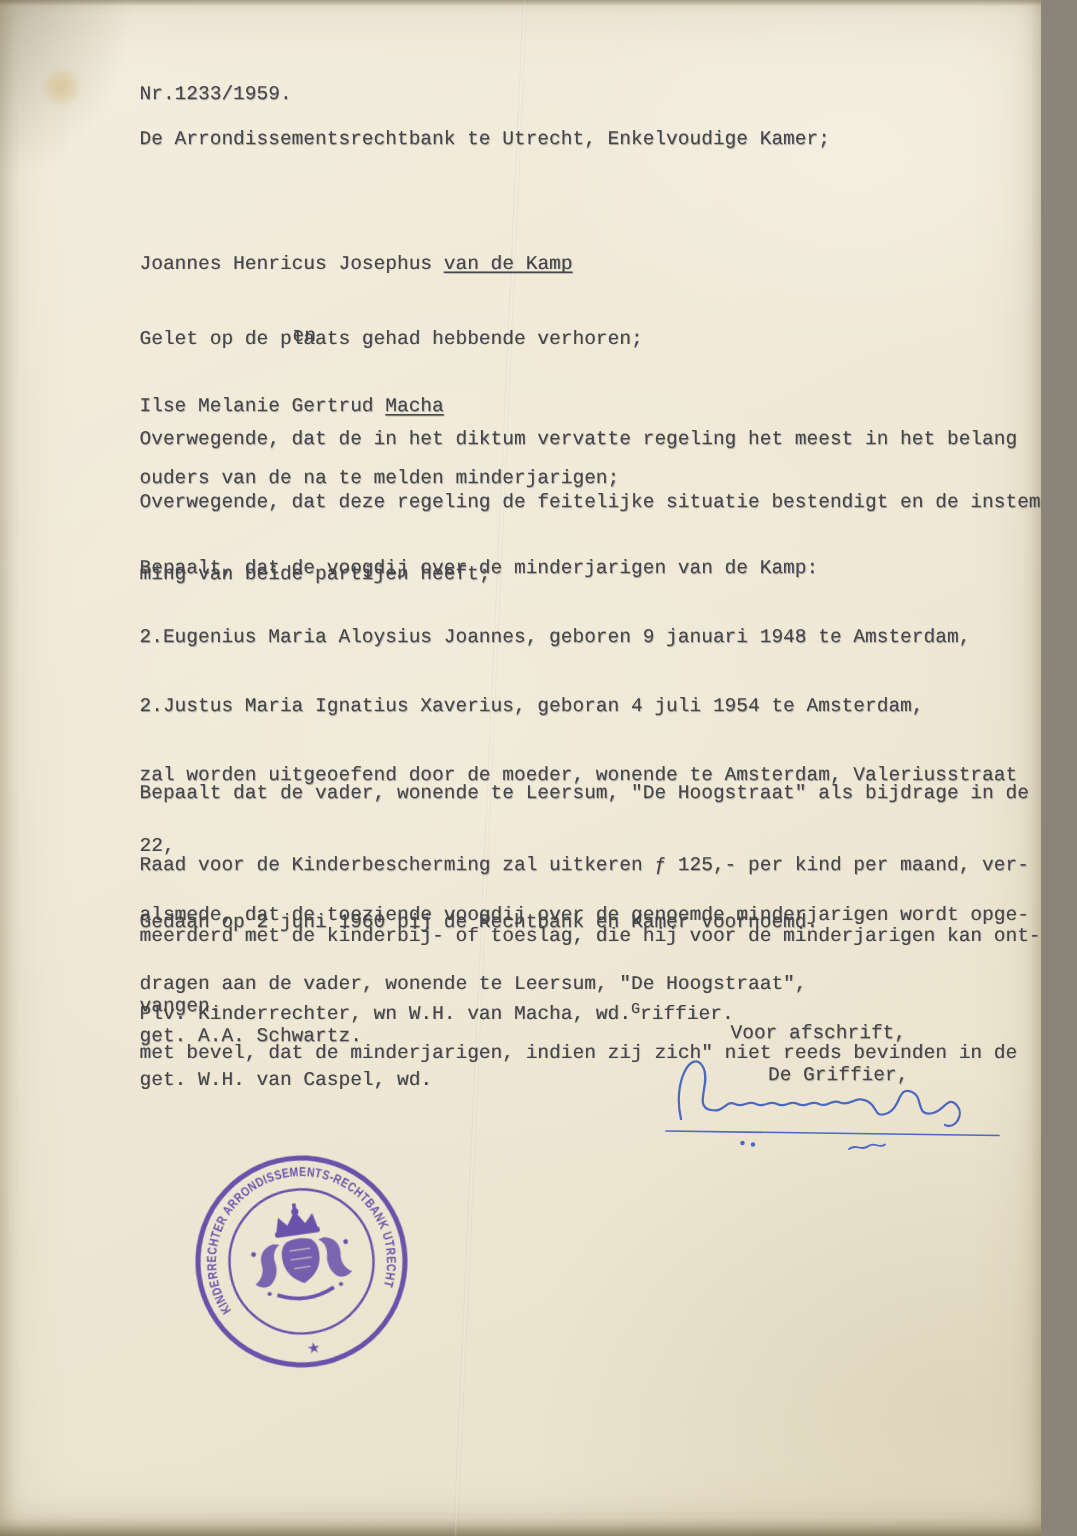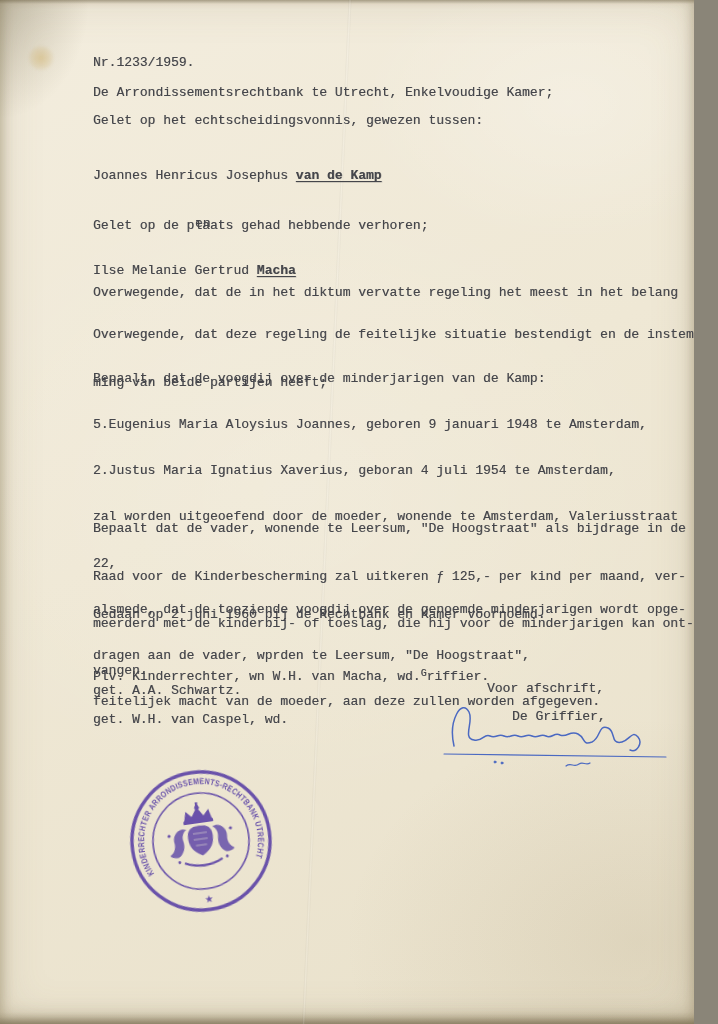--- a/index.html
+++ b/index.html
@@ -32,66 +32,66 @@
     background:linear-gradient(to right,rgba(0,0,0,0.045),rgba(255,255,255,0.14),rgba(0,0,0,0.035));
     transform:rotate(2.6deg);transform-origin:top left;}
   .t{
     position:absolute;left:93px;
     font-size:13px;line-height:15.7px;
     color:#45464b;
     white-space:pre;
     text-shadow:0.4px 0.4px 0.6px rgba(55,55,62,0.45);
   }
   .line{white-space:pre;}
-  .uname{text-decoration:underline;text-underline-offset:2px;font-weight:bold;}
+  .uname{text-decoration:underline;text-underline-offset:2px;font-weight:normal;}
   .supg{font-size:10px;vertical-align:4px;}
   .stamp{position:absolute;left:126px;top:766px;}
   .sig{position:absolute;left:438px;top:690px;}
 </style>
 </head>
 <body>
 
 <div class="page">
 
   <div class="edge-top"></div>
   <div class="edge-bottom"></div>
   <div class="corner-shadow"></div>
   <div class="stain"></div>
   <div class="crease"></div>
 
   <div class="t" style="top:55px">Nr.1233/1959.</div>
   <div class="t" style="top:85px">De Arrondissementsrechtbank te Utrecht, Enkelvoudige Kamer;</div>
-  <div class="t" style="top:113px">Gelet op het echtscheidingsvonnis, gewezen tussen:</div>
 
   <div class="t" style="top:137px">
     <div class="line"><span>Joannes Henricus Josephus </span><span class="uname">van de Kamp</span></div>
     <div class="line" style="padding-left:102px">en</div>
     <div class="line"><span>Ilse Melanie Gertrud </span><span class="uname">Macha</span></div>
+    <div class="line" style="margin-top:1.5px">ouders van de na te melden minderjarigen;</div>
   </div>
 
   <div class="t" style="top:218px">Gelet op de plaats gehad hebbende verhoren;</div>
 
   <div class="t" style="top:249px;line-height:17.3px">
     <div class="line">Overwegende, dat de in het diktum vervatte regeling het meest in het belang</div>
   </div>
 
   <div class="t" style="top:296px">
     <div class="line">Overwegende, dat deze regeling de feitelijke situatie bestendigt en de instem-</div>
     <div class="line">ming van beide partijen heeft;</div>
   </div>
 
   <div class="t" style="top:340px;line-height:15.4px">
     <div class="line">Bepaalt, dat de voogdij over de minderjarigen van de Kamp:</div>
-    <div class="line">5.Eugenius Maria Aloysius Joannes, geboren 9 januari 1948 te Amsterdam,</div>
+    <div class="line">2.Eugenius Maria Aloysius Joannes, geboren 9 januari 1948 te Amsterdam,</div>
     <div class="line">2.Justus Maria Ignatius Xaverius, geboran 4 juli 1954 te Amsterdam,</div>
     <div class="line">zal worden uitgeoefend door de moeder, wonende te Amsterdam, Valeriusstraat</div>
     <div class="line">22,</div>
     <div class="line">alsmede, dat de toeziende voogdij over de genoemde minderjarigen wordt opge-</div>
-    <div class="line">dragen aan de vader, wprden te Leersum, "De Hoogstraat",</div>
-    <div class="line">feitelijek macht van de moeder, aan deze zullen worden afgegeven.</div>
+    <div class="line">dragen aan de vader, wonende te Leersum, "De Hoogstraat",</div>
+    <div class="line">met bevel, dat de minderjarigen, indien zij zich" niet reeds bevinden in de</div>
   </div>
 
   <div class="t" style="top:490px">
     <div class="line">Bepaalt dat de vader, wonende te Leersum, "De Hoogstraat" als bijdrage in de</div>
     <div class="line">Raad voor de Kinderbescherming zal uitkeren ƒ 125,- per kind per maand, ver-</div>
     <div class="line">meerderd met de kinderbij- of toeslag, die hij voor de minderjarigen kan ont-</div>
     <div class="line">vangen.</div>
   </div>
 
   <div class="t" style="top:607px">Gedaan op 2 juni 1960 bij de Rechtbank en Kamer voornoemd.</div>

